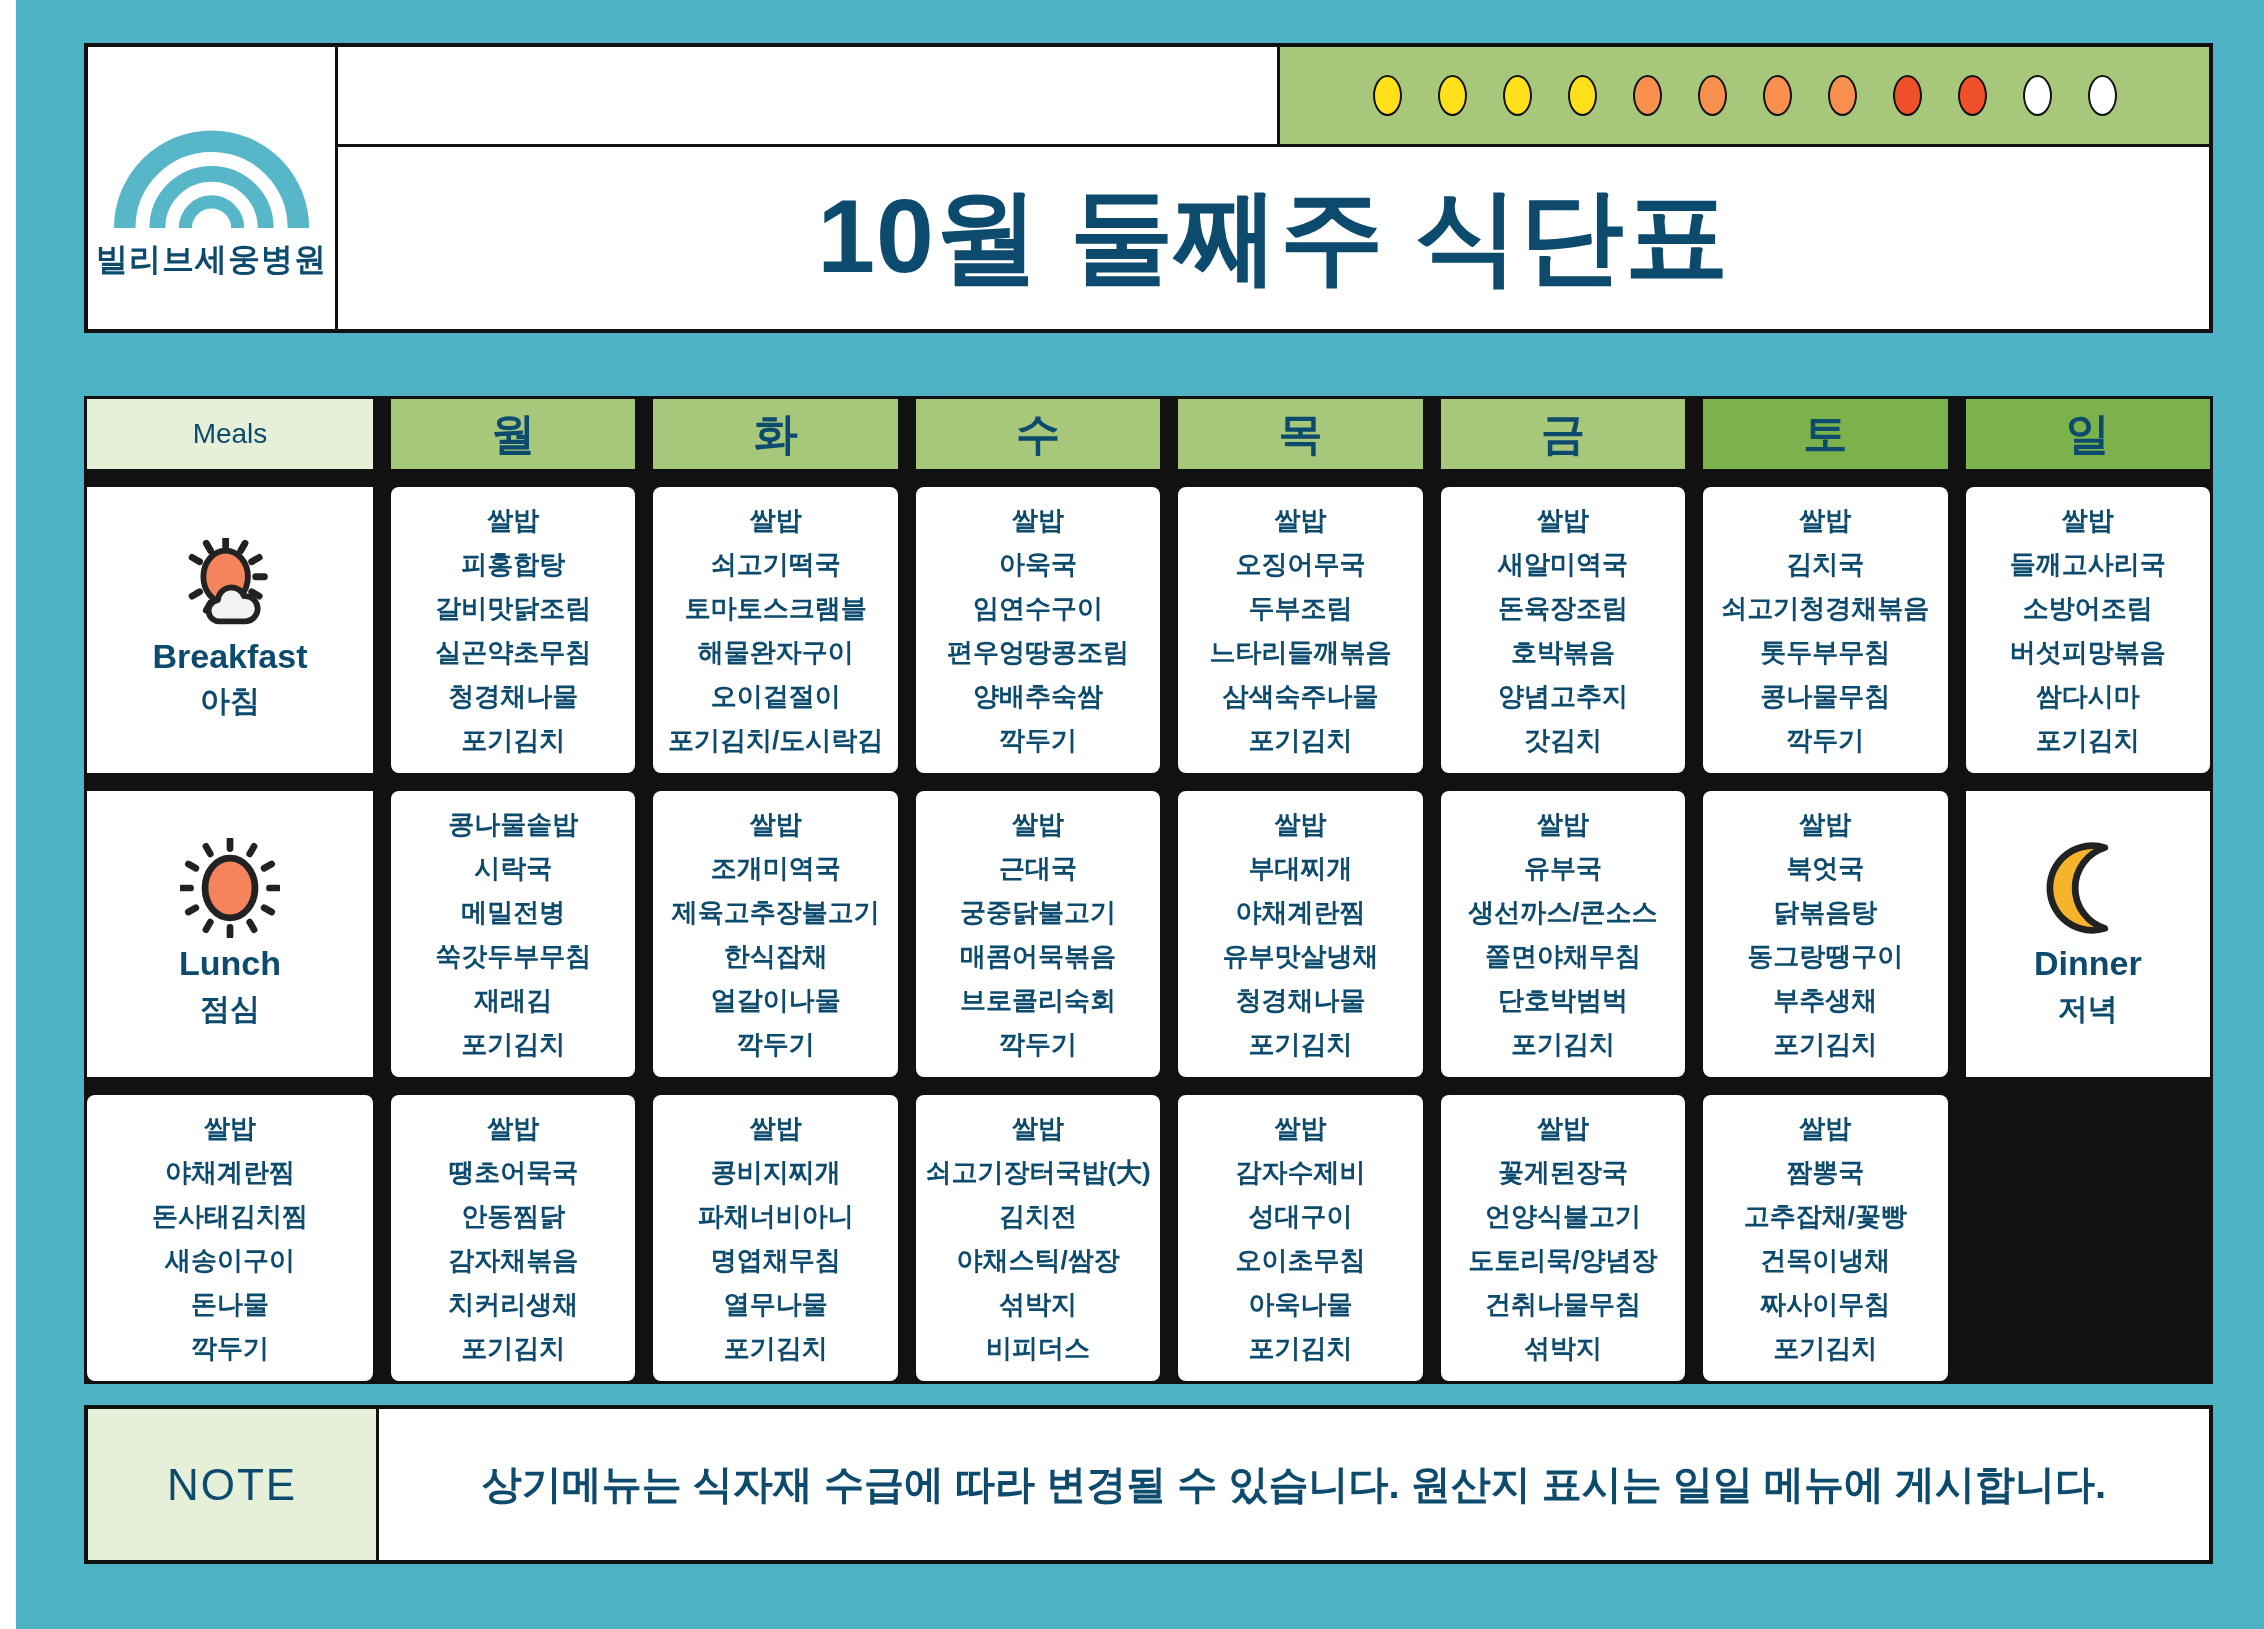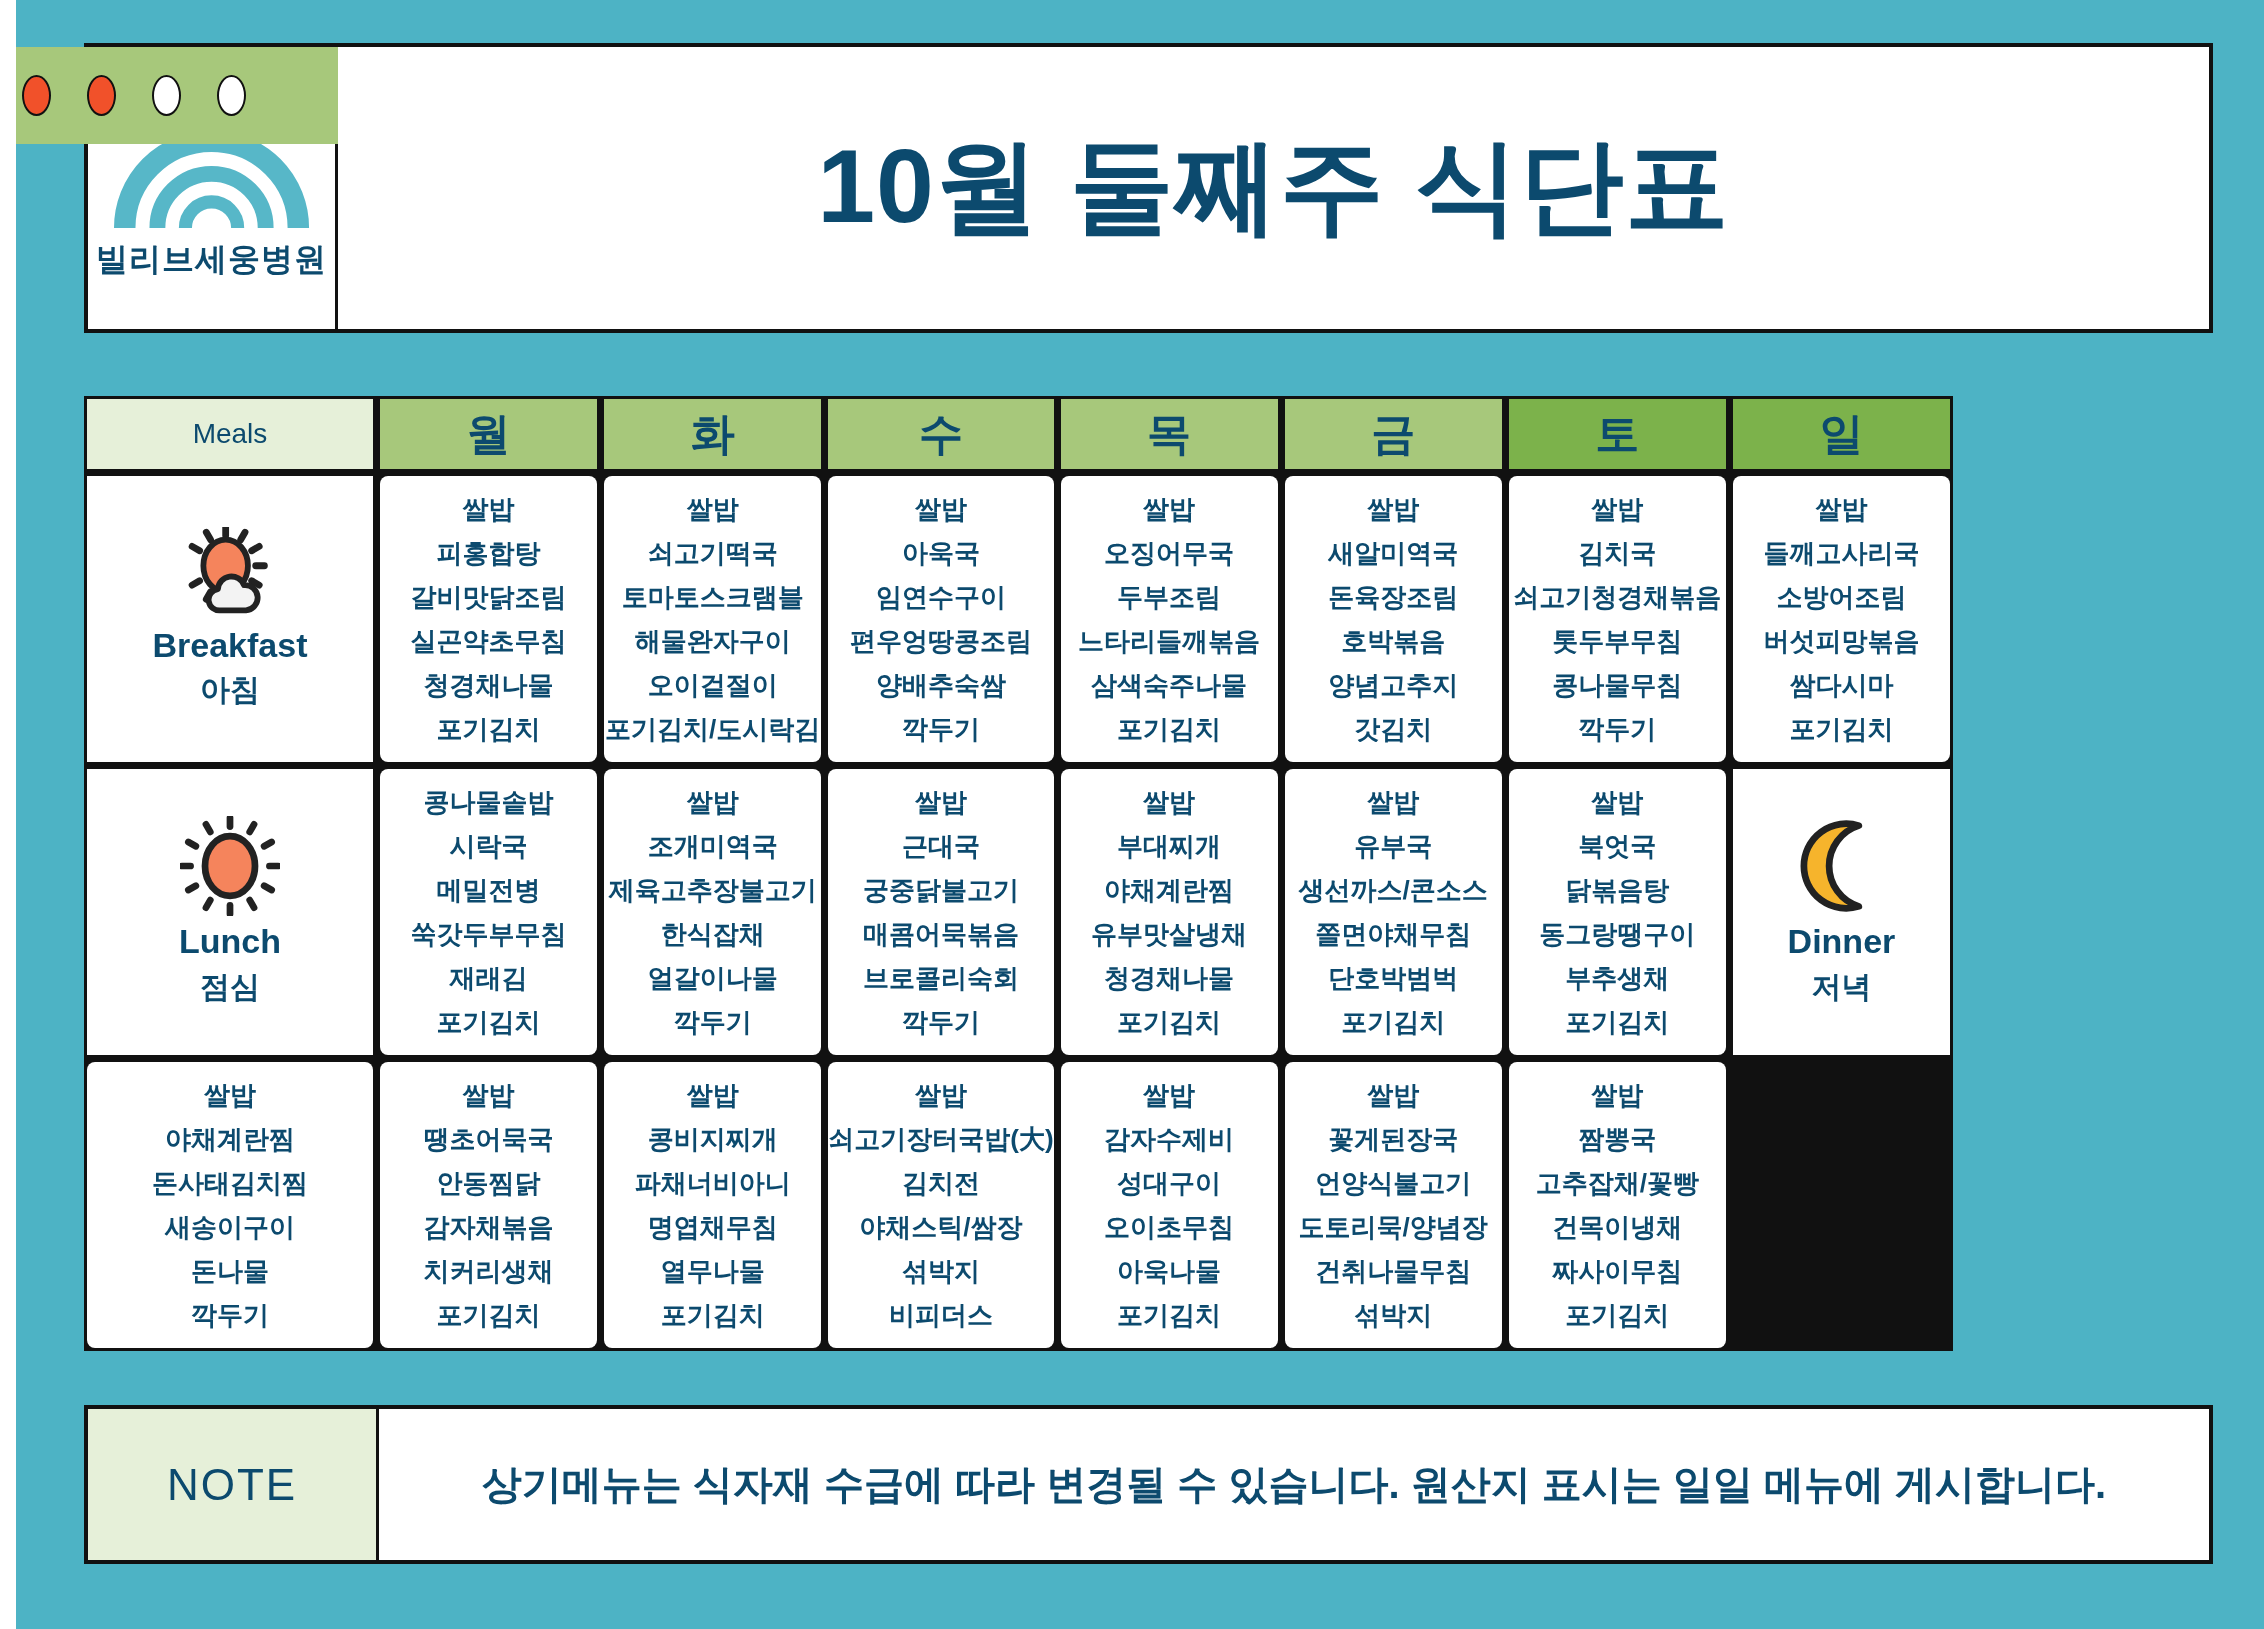--- a/index.html
+++ b/index.html
@@ -19,36 +19,36 @@
   .header-box{
     position:absolute;left:68px;top:43px;width:2129px;height:290px;
     background:#fff;border:4.8px solid var(--border);display:flex;
   }
   .logo-cell{
     width:250px;border-right:3.9px solid var(--border);
     display:flex;flex-direction:column;align-items:center;justify-content:center;gap:9.7px;
     padding-top:7.7px;
   }
   .logo-name{font-size:32px;font-weight:700;letter-spacing:1px;}
-  .header-right{flex:1;display:flex;flex-direction:row;}
+  .header-right{flex:1;display:flex;flex-direction:column;}
   .top-strip{height:100px;border-bottom:3.9px solid var(--border);position:relative;background:#fff;}
   .dots-bar{
     position:absolute;top:0;right:0;height:100%;width:932px;
     border-left:3.9px solid var(--border);background:var(--green-light);
     display:flex;align-items:center;justify-content:center;gap:36px;
   }
   .dot{width:29px;height:41px;border:2.9px solid var(--border);border-radius:50%;}
   .title-area{flex:1;display:flex;align-items:center;justify-content:center;}
   .title{font-size:104px;font-weight:900;letter-spacing:1px;white-space:nowrap;}
   
   .menu-grid{
-    position:absolute;left:68px;top:396px;width:1869px;
+    position:absolute;left:68px;top:396px;width:2129px;
     border:3.9px solid var(--border);background:var(--border);
     display:grid;grid-template-columns:286px repeat(7,1fr);
-    grid-template-rows:70px 286px 286px 286px;gap:7px;
+    grid-template-rows:70px 286px 286px 286px;gap:18px;
   }
   .cell{background:#fff;display:flex;align-items:center;justify-content:center;}
   .meals-head{background:var(--green-pale);font-size:28px;font-weight:500;}
   .day-head{background:var(--green-light);font-size:44px;font-weight:800;}
   .day-head.dark{background:var(--green-dark);}
   .meal-cell{flex-direction:column;gap:5.8px;}
   .meal-icon{display:block;line-height:0;}
   .meal-en{font-size:34px;font-weight:600;}
   .meal-ko{font-size:30px;font-weight:600;}
   .menu-cell{flex-direction:column;border-radius:8px;}

